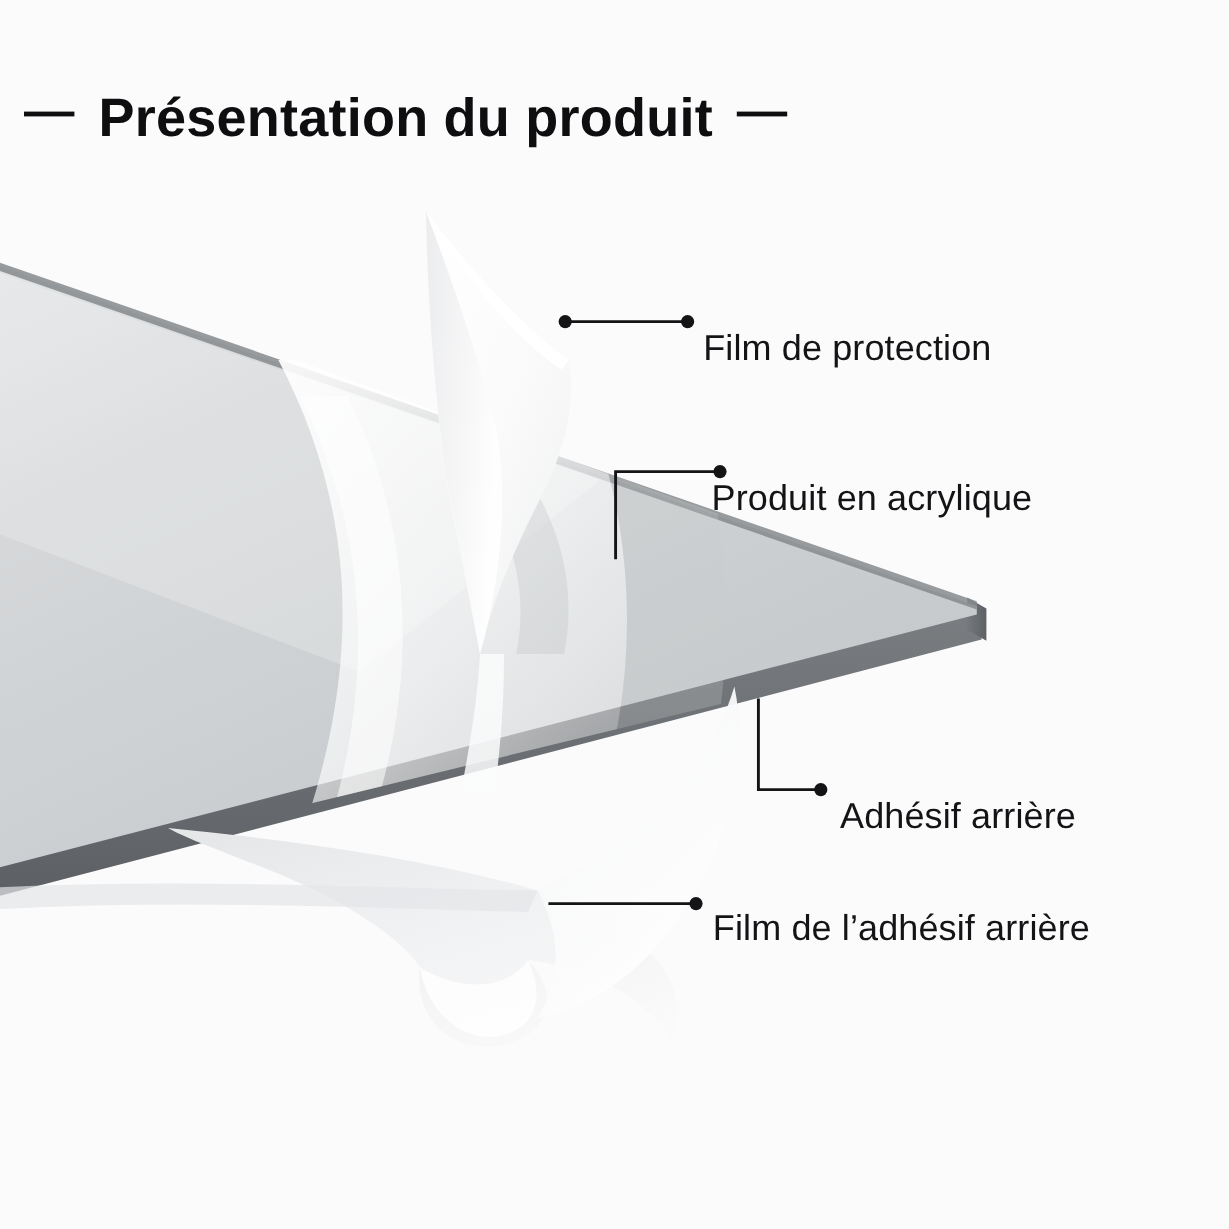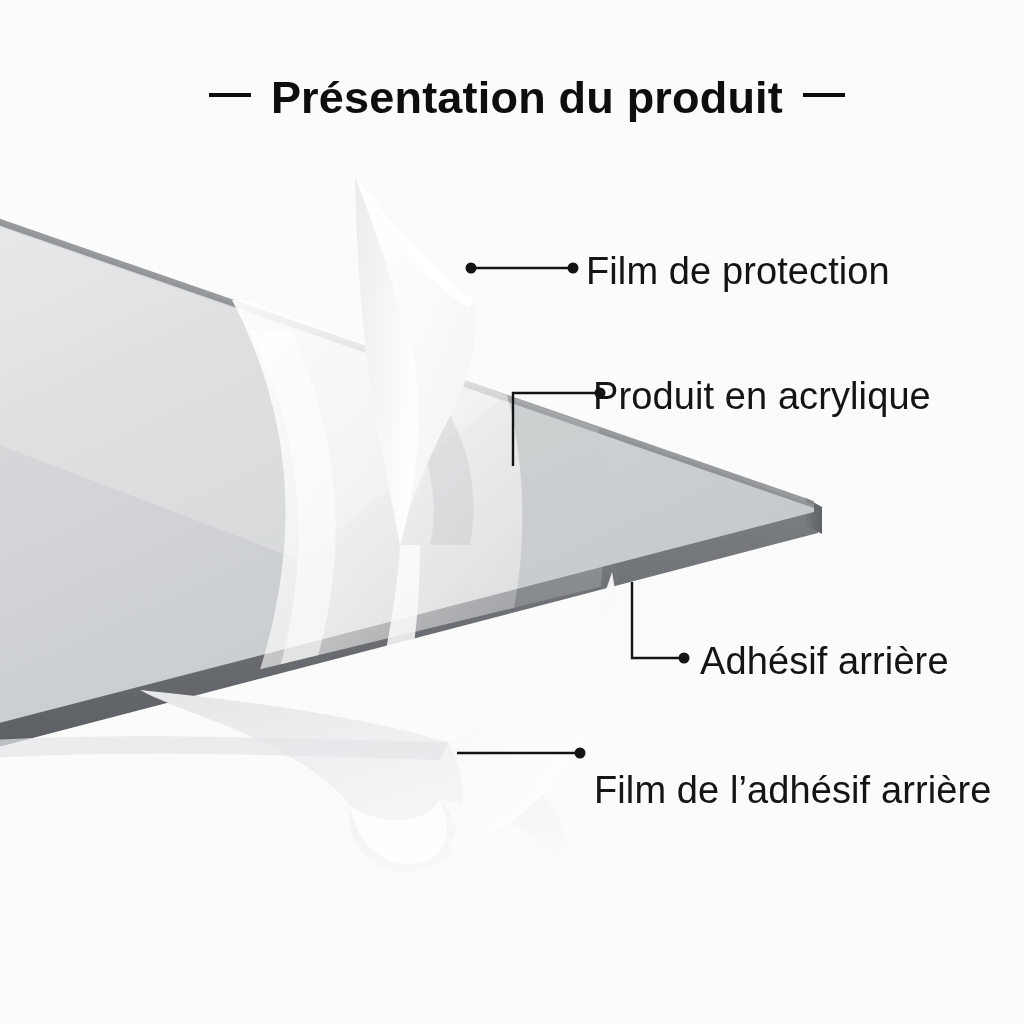--- a/index.html
+++ b/index.html
@@ -16,23 +16,22 @@
     overflow: hidden;
     font-family: "Liberation Sans", "DejaVu Sans", sans-serif;
   }
 
   
   #title-bar {
     position: absolute;
     left: 0;
     top: 72px;
     width: 833px;
-    text-align: right;
+    text-align: left;
     white-space: nowrap;
-    padding-left: 32px;
   }
   #title-bar .dash {
     display: inline-block;
     vertical-align: middle;
     width: 42px;
     height: 4px;
     background: #0e0e10;
     margin: 0 20px;
     position: relative;
     top: -3px;
@@ -51,29 +50,30 @@
     position: absolute;
     left: 0;
     top: 0;
     width: 1024px;
     height: 1024px;
   }
 
   
   .callout {
     position: absolute;
-    font-size: 38px;
+    font-size: 30px;
     color: #141417;
     white-space: nowrap;
     letter-spacing: 0.1px;
+    margin-top: 24px;
   }
   #label-film-protection { left: 586px; top: 250px; }
   #label-acrylique       { left: 593px; top: 375px; }
   #label-adhesif         { left: 700px; top: 640px; text-align: center; }
-  #label-film-adhesif    { left: 594px; top: 769px; }
+  #label-film-adhesif    { left: 594px; top: 733px; }
 </style>
 </head>
 <body>
 
 <div id="stage">
 
   <div id="title-bar">
     <span class="dash"></span><span id="title-text">Présentation du produit</span><span class="dash"></span>
   </div>
 

